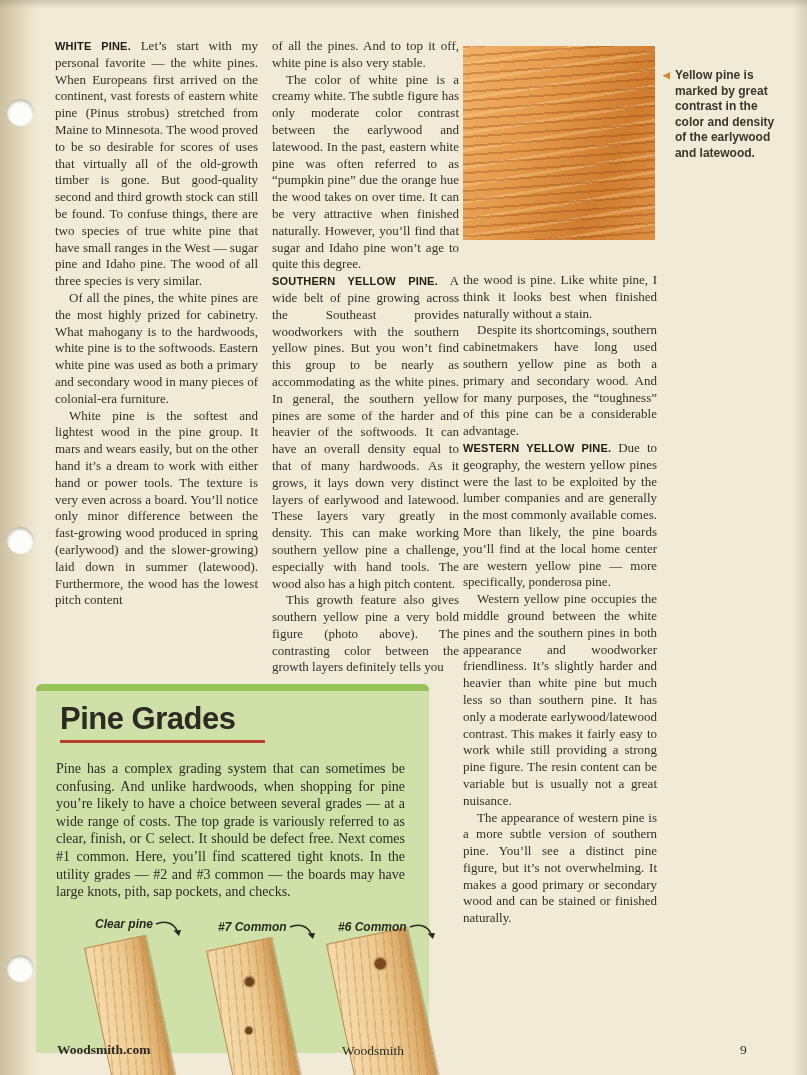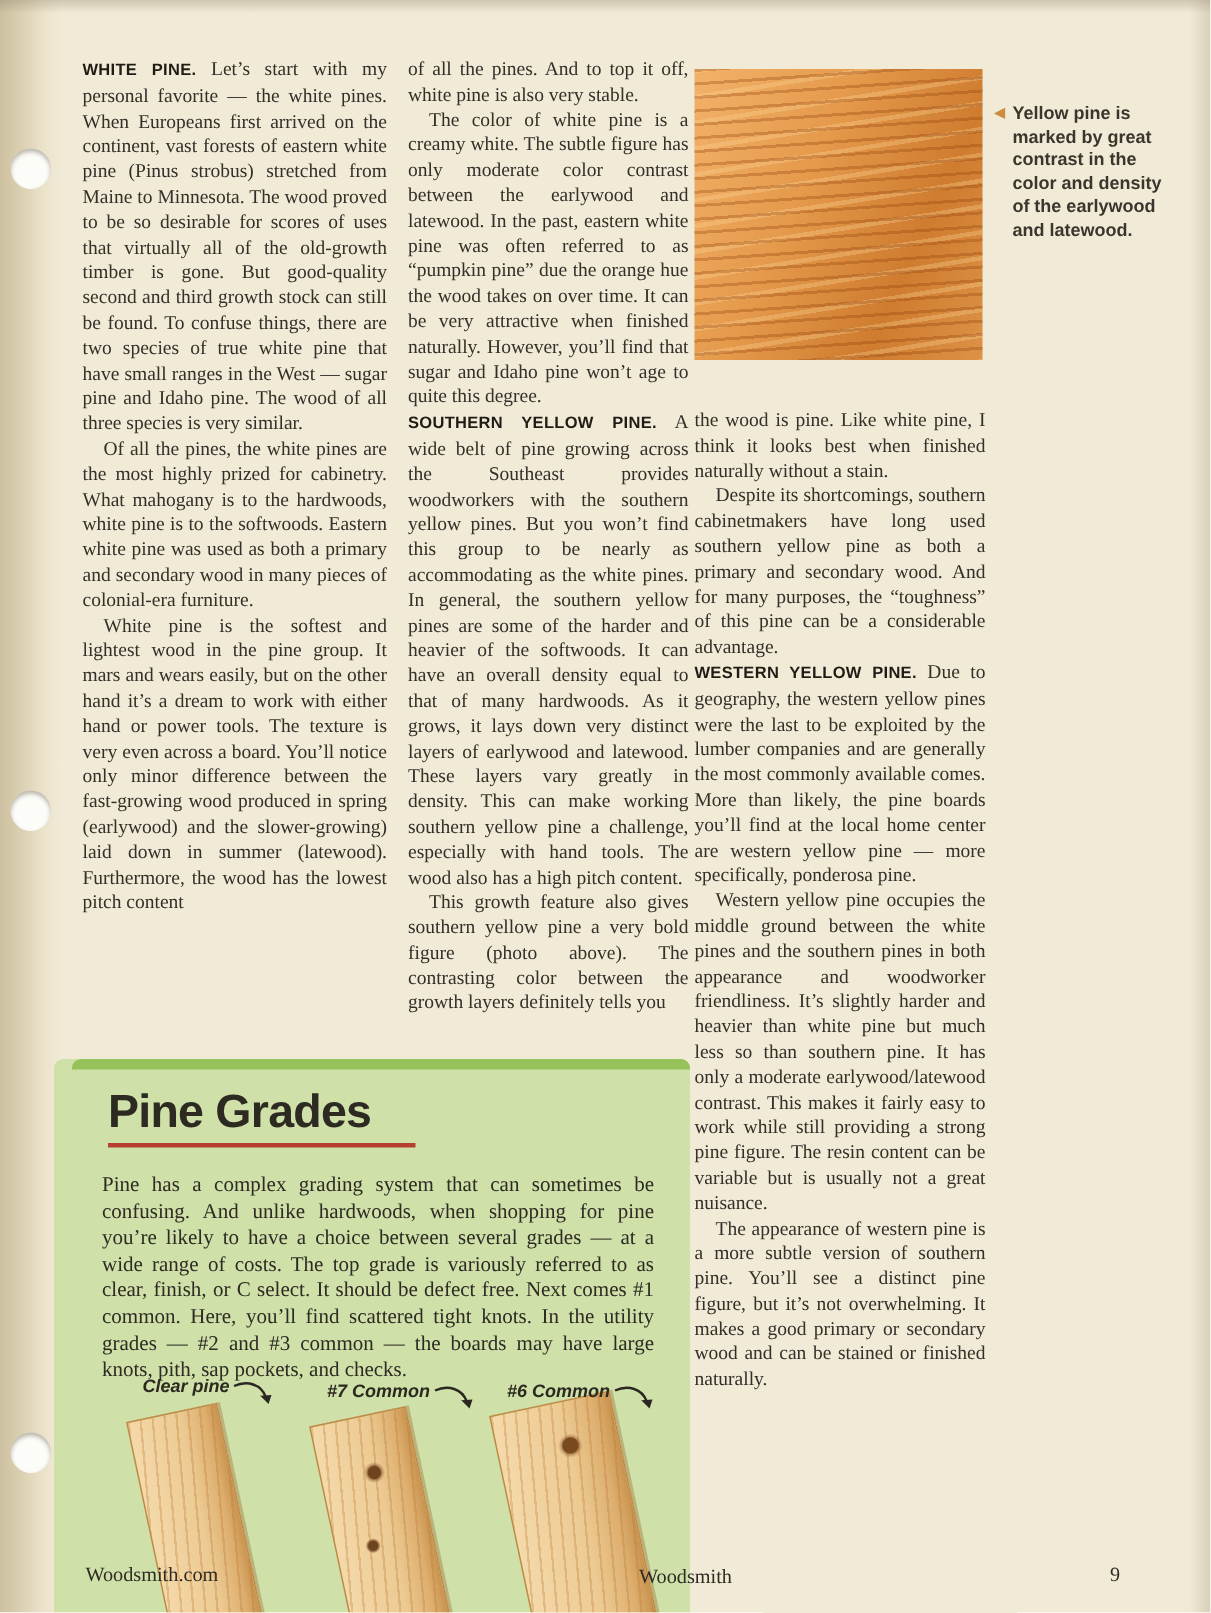--- a/index.html
+++ b/index.html
@@ -50,22 +50,22 @@
 
   .caption {
     position:absolute; left:663px; top:68px; width:114px;
     display:flex; gap:5px;
     font-family:"Liberation Sans", sans-serif; font-weight:bold;
     font-size:12px; line-height:15.5px; color:#3a362d;
   }
   .cap-marker { color:#cd8c3f; font-size:9px; line-height:15px; }
 
   #pine-grades {
-    position:absolute; left:36px; top:706px; width:424px; height:369px;
-    background:#cfe0a8; border-radius:6px 6px 0 0;padding-left:12px;
+    position:absolute; left:36px; top:684px; width:393px; height:369px;
+    background:#cfe0a8; border-radius:6px 6px 0 0;
   }
   #pine-grades .band { height:7px; background:#95c259; border-radius:6px 6px 0 0; }
   .pg-title {
     font-family:"Liberation Sans", sans-serif; font-weight:bold;
     font-size:31px; letter-spacing:-0.5px; color:#2d2a22;
     margin:10px 0 0 24px;
   }
   .pg-rule { width:205px; height:3px; background:#b5402e; margin:3px 0 0 24px; }
   .pg-body {
     margin:17px 24px 0 20px; font-size:14px; line-height:17.6px;
@@ -176,16 +176,16 @@
       </svg>
   </div>
   <div class="board-label" style="left:338px; top:920px;">
     <span>#6 Common</span>
     <svg width="28" height="18" viewBox="0 0 28 18">
         <path d="M1 4 C 10 0 19 3 22 11" fill="none" stroke="#2b2822" stroke-width="1.6"></path>
         <path d="M24 16 L18.5 10.5 L26 10" fill="#2b2822"></path>
       </svg>
   </div>
 
-  <div class="footer-text" style="left:57px; top:1042px;">Woodsmith.com</div>
-  <div class="footer-text" style="left:368px; top:1043px; width:120px; text-align:right;">Woodsmith</div>
+  <div class="footer-text" style="left:57px; top:1042px;font-weight:bold;">Woodsmith.com</div>
+  <div class="footer-text" style="left:342px; top:1043px; width:120px; text-align:left;">Woodsmith</div>
   <div class="footer-text" style="left:740px; top:1042px;">9</div>
 </div>
 
 </body></html>

